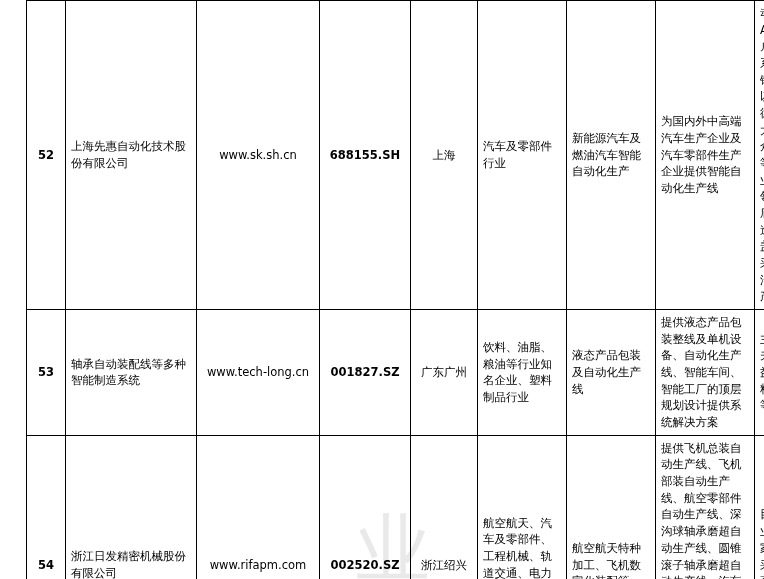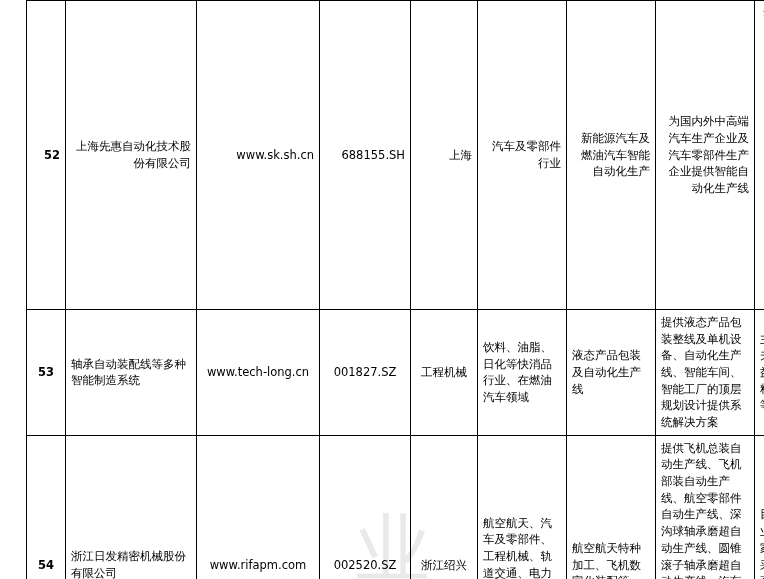--- a/index.html
+++ b/index.html
@@ -33,28 +33,28 @@
     font-size: 11.5px;
     line-height: 1.45;
     padding: 4px 5px;
     word-break: break-all;
     overflow: hidden;
   }
   
   .c-no     { width: 28px;  text-align: center; font-weight: bold; }
   .c-name   { width: 120px; margin-left: 9px; }
   .c-site   { width: 112px; text-align: center; }
-  .c-code   { width: 80px;  text-align: center; }
+  .c-code   { width: 80px;  text-align: center; font-weight: bold; }
   .c-region { width: 56px;  text-align: center; }
   .c-ind    { width: 78px; }
   .c-prod   { width: 78px; }
   .c-desc   { width: 88px; }
   .c-cust   { width: 88px; }
 
-  .cut-top td { border-top: none; text-align: right; }
+  .cut-top td { border-top: none; }
   .cut-bottom td { border-bottom: none; }
 
   .watermark {
     position: absolute;
     left: 330px;
     top: 500px;
     font-size: 74px;
     color: #e9e9e9;
     font-family: "DejaVu Sans", "Liberation Sans", sans-serif;
     letter-spacing: 6px;
@@ -81,22 +81,22 @@
         <td class="c-ind">汽车及零部件行业</td>
         <td class="c-prod">新能源汽车及燃油汽车智能自动化生产</td>
         <td class="c-desc">为国内外中高端汽车生产企业及汽车零部件生产企业提供智能自动化生产线</td>
         <td class="c-cust">动力电池模组&amp;PACK生产线的客户包括宁德时代系、孚能科技等锂电龙头企业，以及大众（包括德国大众、上汽大众、一汽大众）、华晨宝马等高端汽车企业，在燃油汽车领域，变速器、底盘系统智能制造装备的客户涵盖上汽集团系、采埃孚系等知名汽车及零部件生产企业</td>
       </tr>
       <tr>
         <td class="c-no">53</td>
         <td class="c-name">轴承自动装配线等多种智能制造系统</td>
         <td class="c-site">www.tech-long.cn</td>
         <td class="c-code">001827.SZ</td>
-        <td class="c-region">工程机械</td>
-        <td class="c-ind">饮料、油脂、日化等快消品行业、在燃油汽车领域</td>
+        <td class="c-region">广东广州</td>
+        <td class="c-ind">饮料、油脂、粮油等行业知名企业、塑料制品行业</td>
         <td class="c-prod">液态产品包装及自动化生产线</td>
         <td class="c-desc">提供液态产品包装整线及单机设备、自动化生产线、智能车间、智能工厂的顶层规划设计提供系统解决方案</td>
         <td class="c-cust">主要客户包括农夫山泉、宝洁、益海嘉里等饮料、日化、粮油等行业知名企业</td>
       </tr>
       <tr class="cut-bottom">
         <td class="c-no">54</td>
         <td class="c-name">浙江日发精密机械股份有限公司</td>
         <td class="c-site">www.rifapm.com</td>
         <td class="c-code">002520.SZ</td>
         <td class="c-region">浙江绍兴</td>

